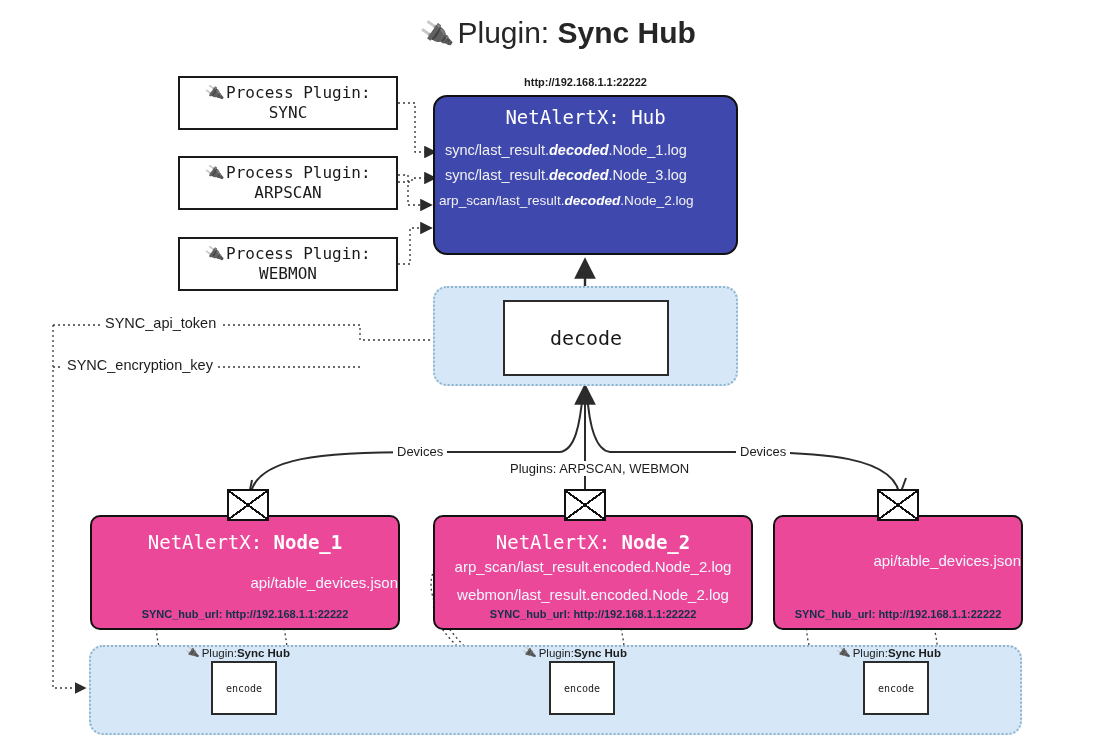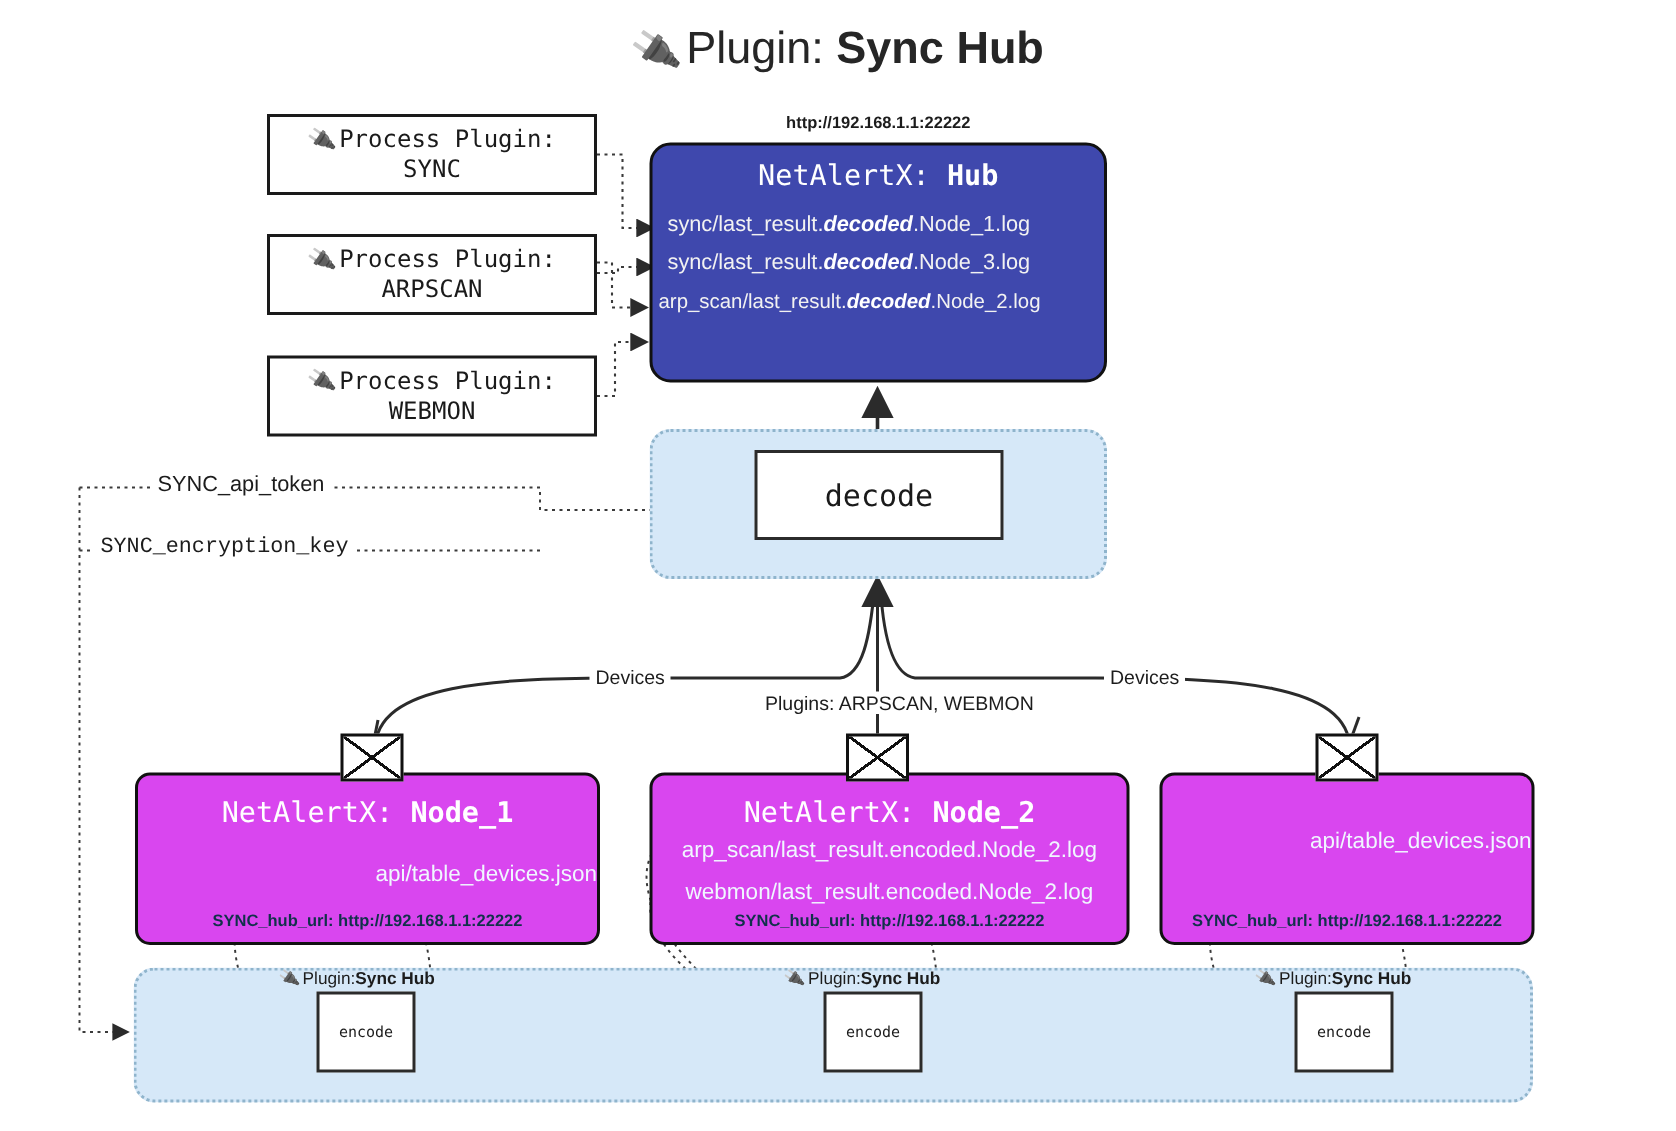--- a/index.html
+++ b/index.html
@@ -62,21 +62,21 @@
     color: #ffffff;
     padding-top: 9px;
   }
   #hub .hub-title {
     font-family: "DejaVu Sans Mono", monospace;
     font-size: 19px;
     text-align: center;
     margin-bottom: 10px;
     white-space: nowrap;
   }
-  #hub .hub-title b { font-weight: bold; }
+  #hub .hub-title b { font-weight: normal; }
   #hub .logline {
     font-size: 14.5px;
     padding-left: 10px;
     line-height: 25px;
     white-space: nowrap;
     color: #f2f2f2;
   }
   #hub .logline b { font-weight: bold; color:#ffffff;font-style:italic; }
   #hub .logline.small { font-size: 13.6px; padding-left: 4px; }
   #hub-url {
@@ -95,21 +95,21 @@
     border: 2px dotted #8fb4cc;
     border-radius: 14px;
   }
   #decode-zone { left: 433px; top: 286px; width: 305px; height: 100px; }
   #bottom-zone { left: 89px; top: 645px; width: 933px; height: 90px; }
 
   
   #decode {
     position: absolute;
     left: 503px; top: 300px;
-    width: 166px; height: 60px;
+    width: 166px; height: 76px;
     background: #ffffff;
     border: 2px solid #2b2b2b;
     display: flex; align-items: center; justify-content: center;
     font-family: "DejaVu Sans Mono", monospace;
     font-size: 20px;
     color: #1a1a1a;
   }
   .encode {
     position: absolute;
     width: 66px; height: 54px;
@@ -126,21 +126,21 @@
     color: #1c1c1c;
     white-space: nowrap;
     display: flex; align-items: center;
   }
   .plugin-cap .plug { font-size: 11px; margin-right: 2px; display:inline-block; transform: rotate(-10deg);}
   .plugin-cap b { font-weight: bold; }
 
   
   .node-card {
     position: absolute;
-    background: #d946ef;
+    background: #ec4899;
     border: 2px solid #111111;
     border-radius: 10px;
     color: #ffffff;
     padding-top: 14px;
   }
   .node-card .n-title {
     font-family: "DejaVu Sans Mono", monospace;
     font-size: 19px;
     text-align: center;
     white-space: nowrap;
@@ -285,21 +285,21 @@
     <div class="hub-title"><span>NetAlertX: </span><b>Hub</b></div>
     <div class="logline"><span>sync/last_result.</span><b>decoded</b><span>.Node_1.log</span></div>
     <div class="logline"><span>sync/last_result.</span><b>decoded</b><span>.Node_3.log</span></div>
     <div class="logline small"><span>arp_scan/last_result.</span><b>decoded</b><span>.Node_2.log</span></div>
   </div>
 
   <div class="blue-zone" id="decode-zone"></div>
   <div id="decode">decode</div>
 
   <div class="token-label" style="left:100px; top:315px;">SYNC_api_token</div>
-  <div class="token-label" style="left:62px; top:357px;font-family:Liberation Mono, monospace;">SYNC_encryption_key</div>
+  <div class="token-label" style="left:62px; top:357px;">SYNC_encryption_key</div>
 
   <div class="edge-label" style="left:393px; top:444px;">Devices</div>
   <div class="edge-label" style="left:506px; top:461px;">Plugins: ARPSCAN, WEBMON</div>
   <div class="edge-label" style="left:736px; top:444px;">Devices</div>
 
   <div class="node-card" id="node1">
     <div class="n-title"><span>NetAlertX: </span><b>Node_1</b></div>
     <div class="n-line">api/table_devices.json</div>
     <div class="n-foot">SYNC_hub_url: http://192.168.1.1:22222</div>
   </div>

